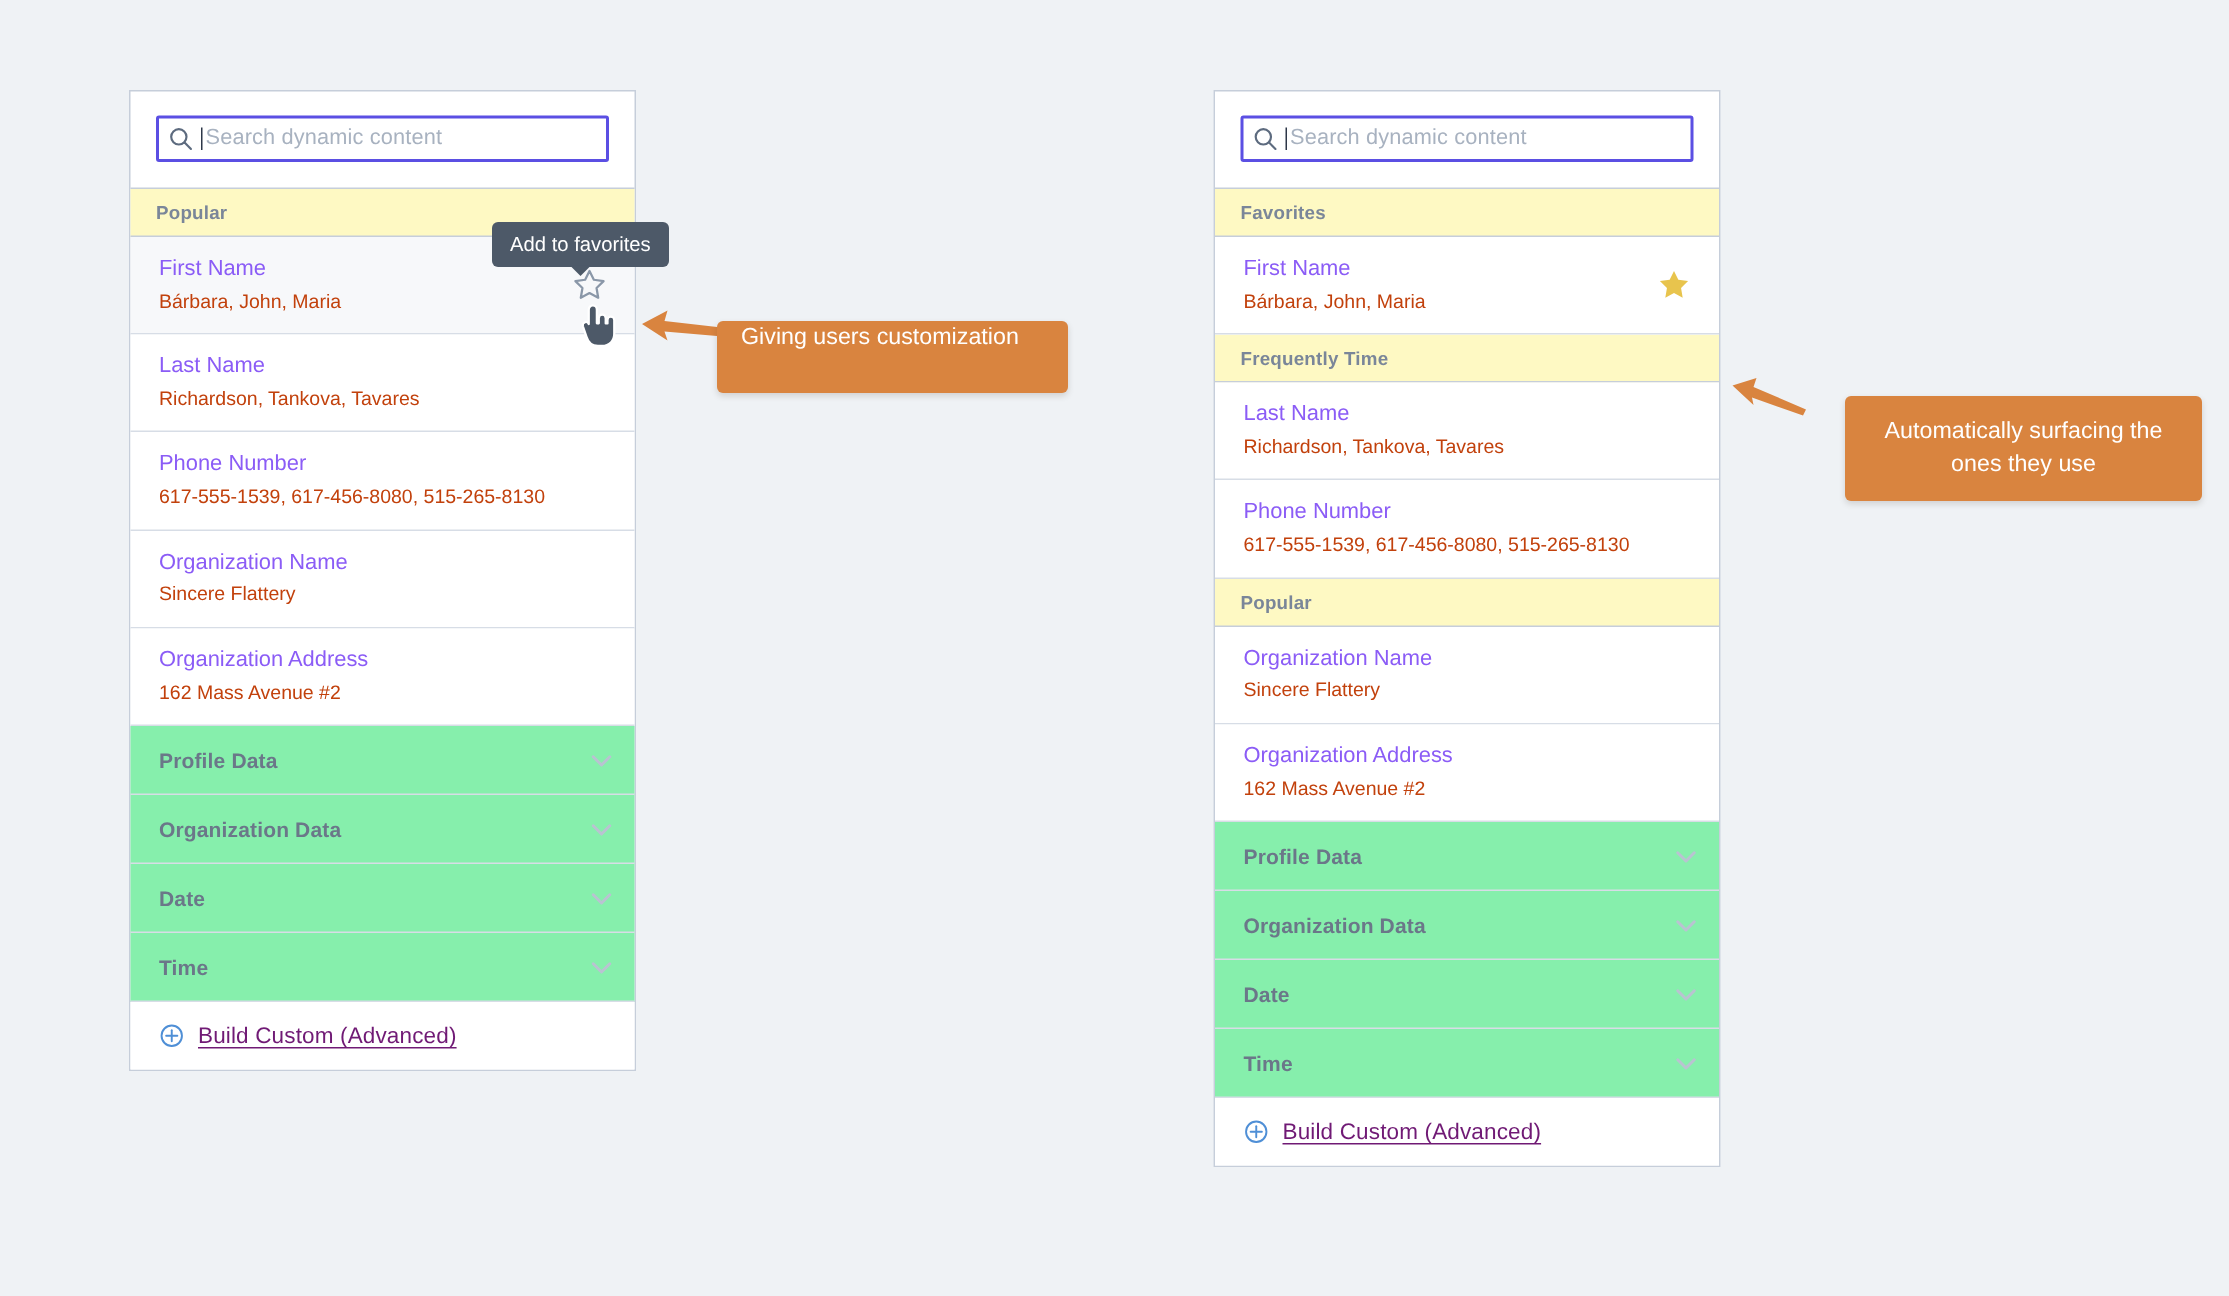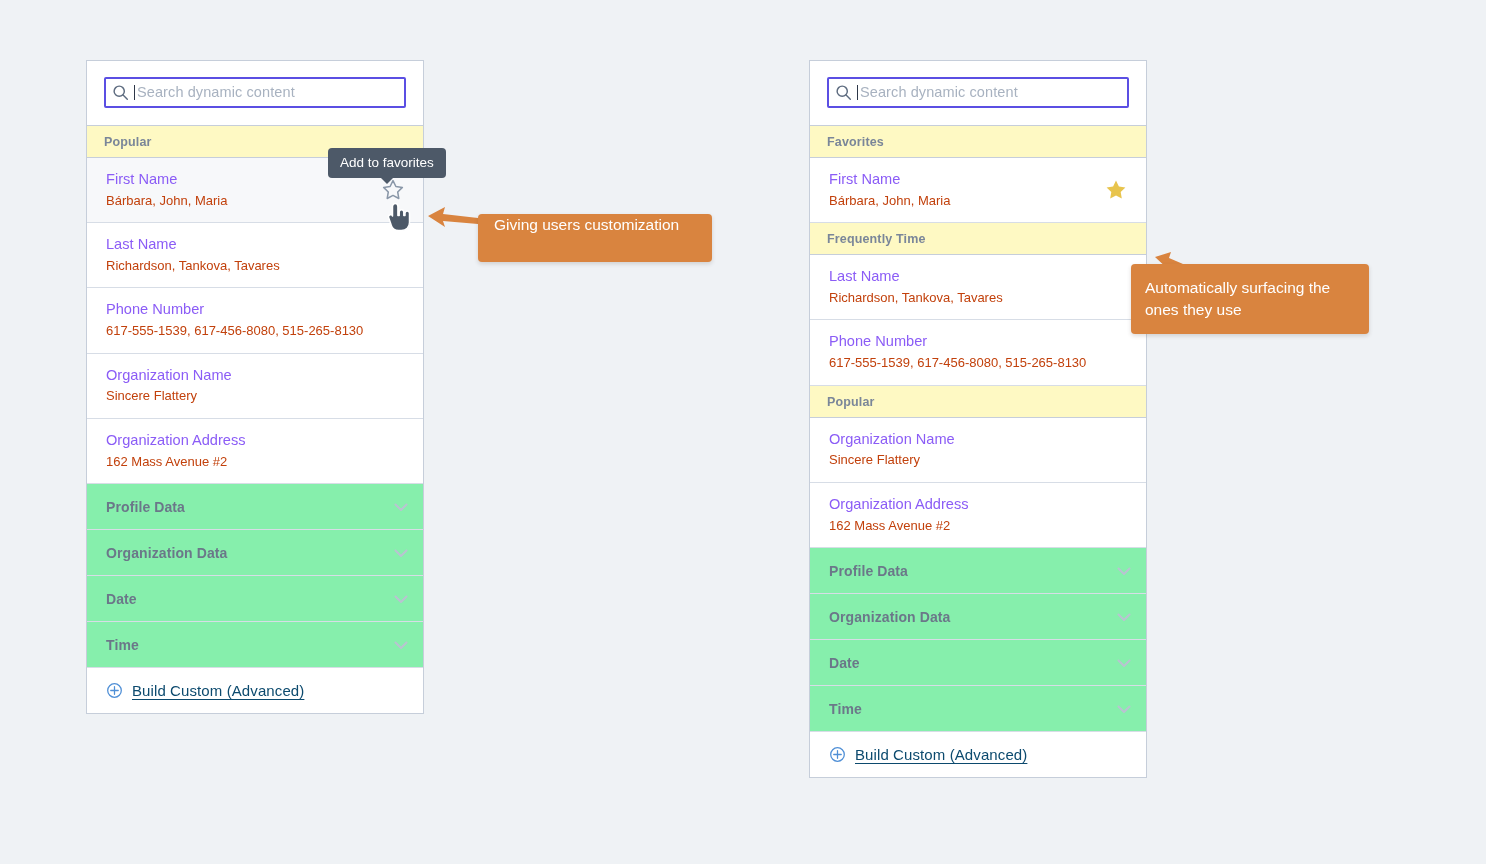--- a/index.html
+++ b/index.html
@@ -131,21 +131,21 @@
     height: 45px;
     display: flex;
     align-items: center;
     padding: 0 19px;
     box-sizing: border-box;
     background: #fff;
   }
   .plus-icon { color: #4f8fd6; display: flex; align-items: center; margin-right: 9px; }
   .footer-link {
     font-size: 15px;
-    color: #0c4a6e;
+    color: #701a75;
     text-decoration: underline;
     text-underline-offset: 3px;
     letter-spacing: .1px;
     cursor: pointer;
   }
 
   
   #tooltip {
     position: absolute;
     left: 328px;
@@ -194,27 +194,28 @@
     left: 467px;
     top: 214px;
     width: 234px;
     height: 48px;
     display: flex;
     align-items: flex-start;
     padding: 0 16px;
     margin-left: 11px;
   }
   #callout-right {
-    left: 1131px;
+    left: 1230px;
     top: 264px;
     width: 238px;
     height: 70px;
     display: flex;
     align-items: center;
     padding: 0 14px;
+    text-align: center;
   }
   .callout-arrow {
     position: absolute;
     overflow: visible;
     z-index: 29;
   }
 </style>
 </head>
 <body>
 

